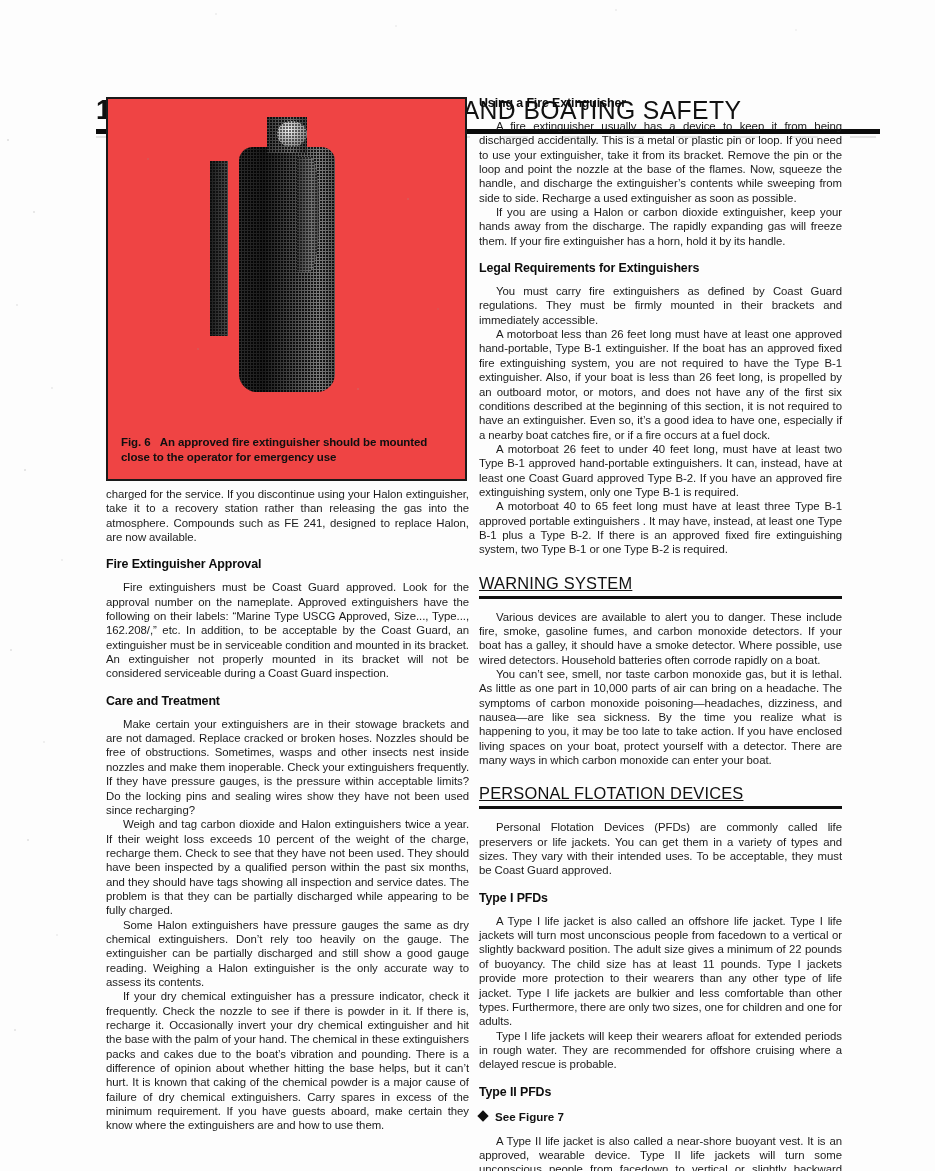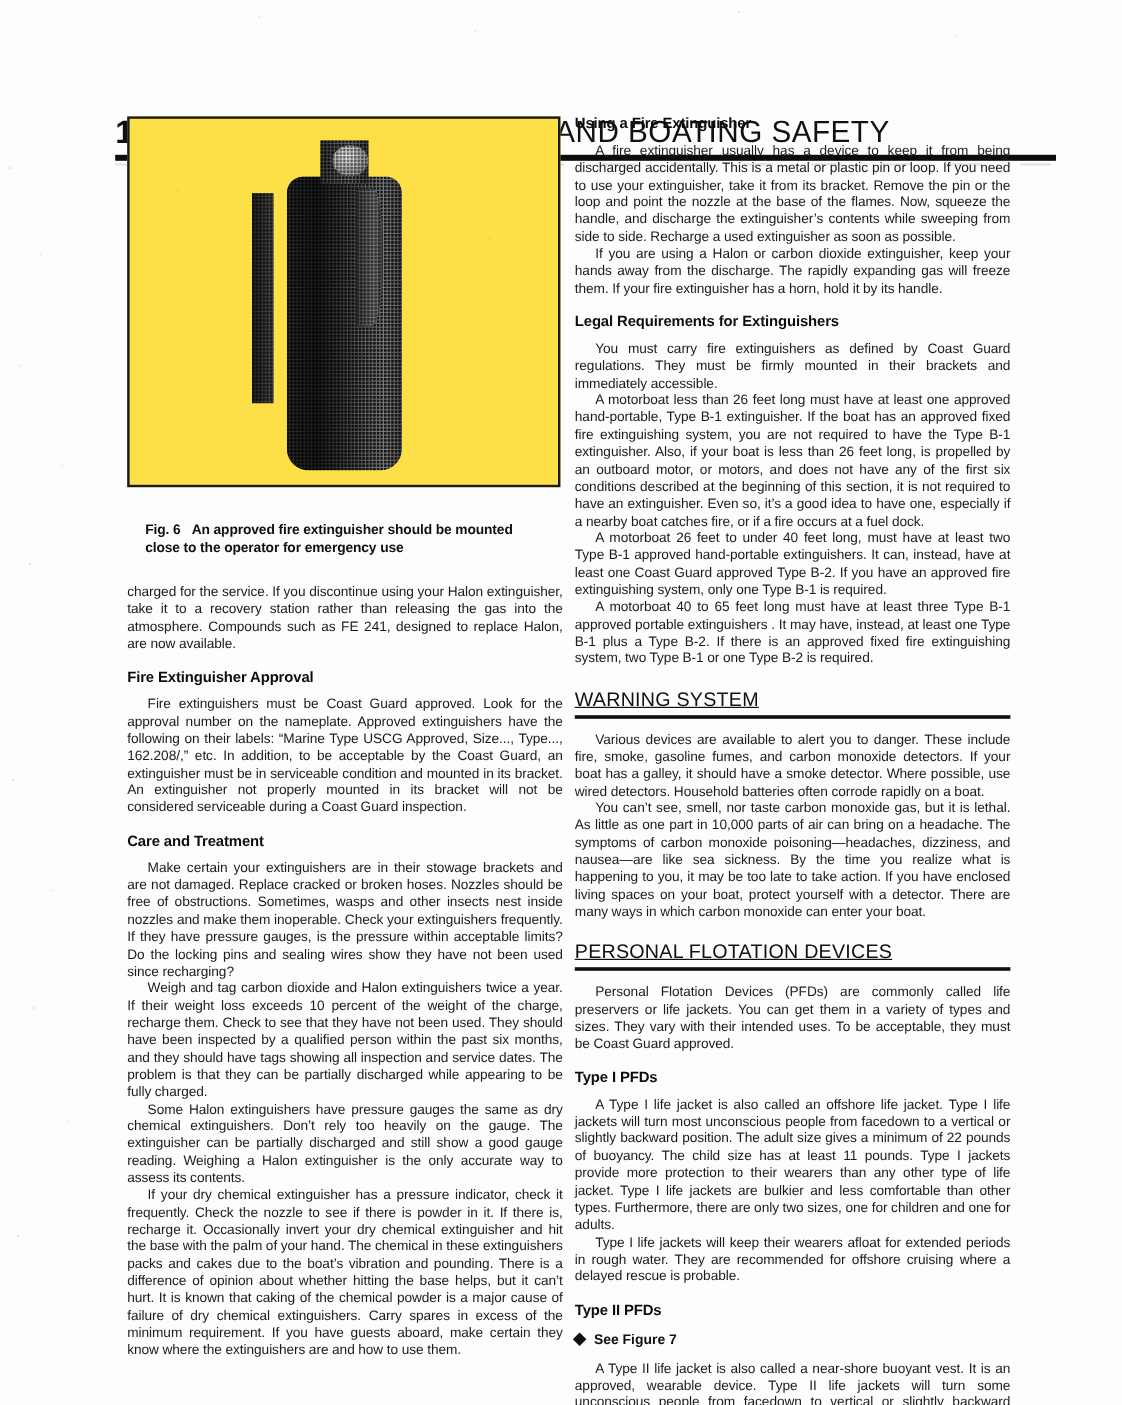--- a/index.html
+++ b/index.html
@@ -153,23 +153,23 @@
     position: relative;
     top: 0px;
   }
 
   
   .figure-box {
     position: absolute;
     left: 106px;
     top: 97px;
     width: 361px;
-    height: 309px;
+    height: 384px;
     border: 2px solid #1a1a1a;
-    background: #fde047;
+    background: #ef4444;
     box-sizing: border-box;
   }
   .figure-image {
     position: relative;
     height: 330px;
     overflow: hidden;
   }
   
   .ext {
     position: absolute;

